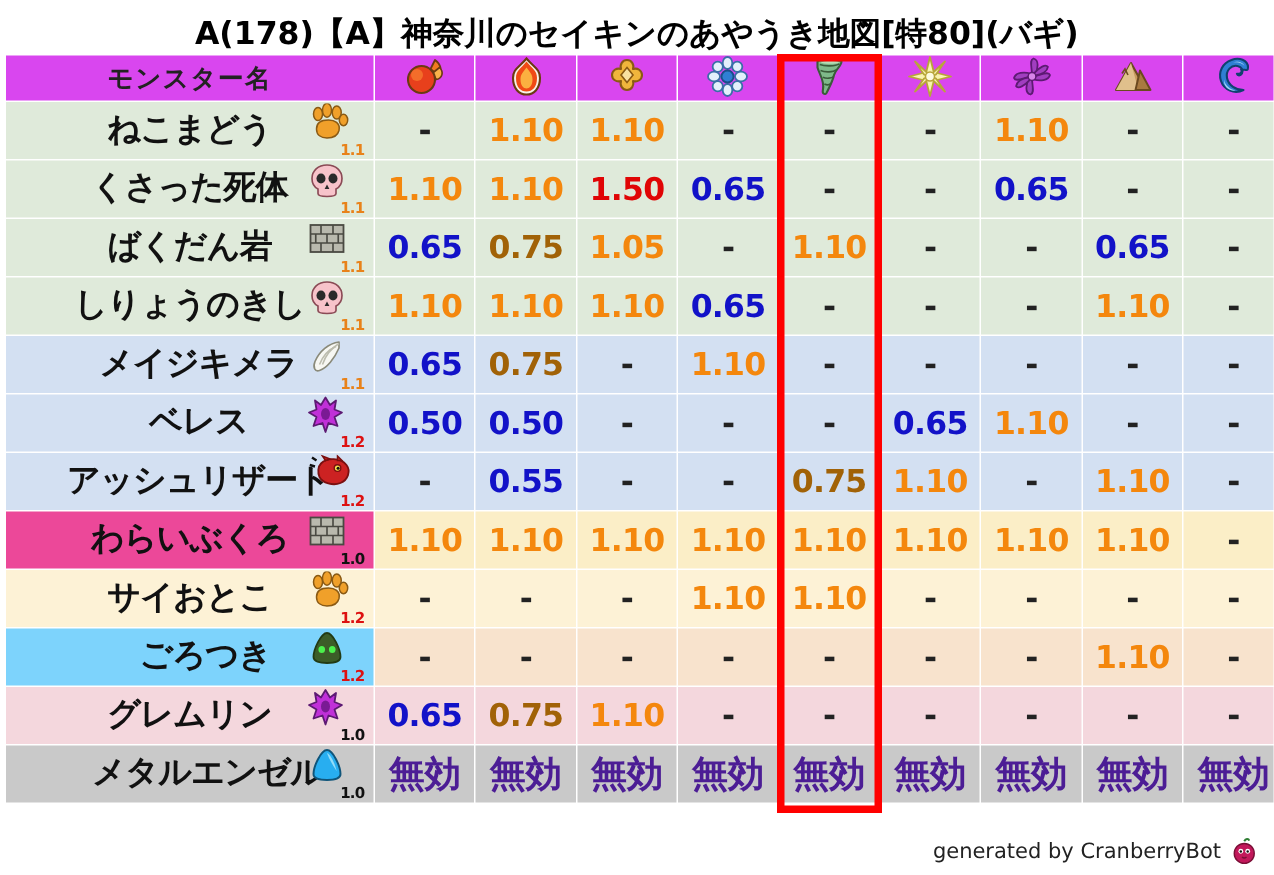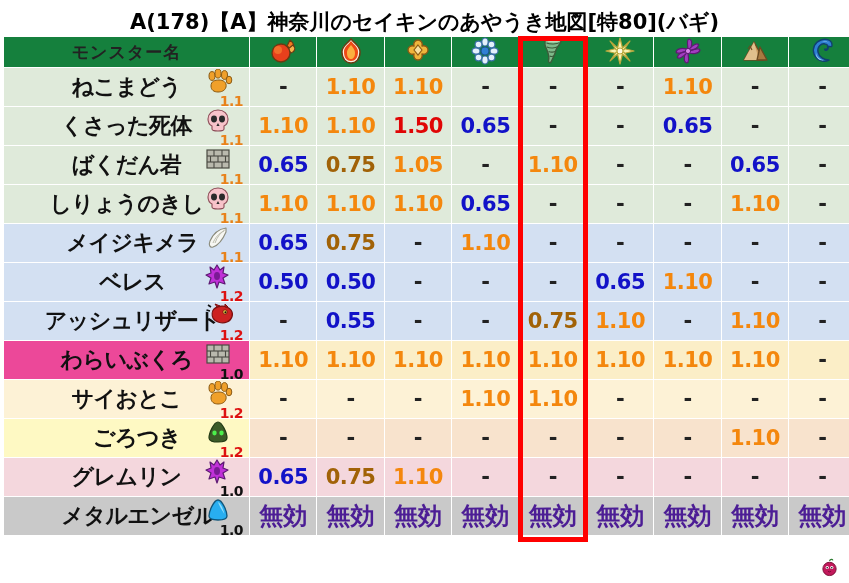--- a/index.html
+++ b/index.html
@@ -46,21 +46,21 @@
     vertical-align: middle;
     font-weight: bold;
   }
 
   
   col.namecol { width: 245px; }
   col.datacol { width: 66.4px; }
 
   
   tr.head-row th {
-    background: #15803d;
+    background: #d946ef;
     height: 19px;
     margin-top: 32px;
   }
   th.name-head {
     font-size: 17px;
     font-weight: normal;
     color: #222;
     letter-spacing: 1px;
   }
   .elem-icon {
@@ -100,21 +100,21 @@
     left: 2px;
     top: 0px;
     width: 30px;
     height: 26px;
   }
   .mon-icon-box .mi svg { display:block; }
   .mon-mult {
     position: absolute;
     right: 0px;
     bottom: -1px;
-    font-size: 14px;
+    font-size: 10px;
     font-weight: bold;
     line-height: 10px;
   }
   .m-1-1 { color: #e8821a; }
   .m-1-2 { color: #dd1111; }
   .m-1-0 { color: #111111; }
 
   
   td.val {
     height: 38px;
@@ -141,21 +141,21 @@
   .rt-cream2 td { background: #fdf2d6; }
   .rt-peach  td { background: #f8e3cd; }
   .rt-pink   td { background: #f4d7dd; }
   .rt-gray   td { background: #c9c9c9; }
 
   
   .rt-green  td.name-cell { background: #dfeada; }
   .rt-blue   td.name-cell { background: #d3e0f2; padding-left: 12px; }
   .rt-cream  td.name-cell { background: #ec4899; }
   .rt-cream2 td.name-cell { background: #fdf2d6; }
-  .rt-peach  td.name-cell { background: #fef9c3; padding-left: 21px; }
+  .rt-peach  td.name-cell { background: #7dd3fc; padding-left: 21px; }
   .rt-pink   td.name-cell { background: #f4d7dd; margin-top: 36px; }
   .rt-gray   td.name-cell { background: #c9c9c9; padding-left: 24px; }
 
   
   #highlight-box {
     position: absolute;
     border: 5px solid #ff0000;
     box-sizing: border-box;
     pointer-events: none;
     z-index: 20;
@@ -587,20 +587,21 @@
           <td class="val  metal">無効</td>
           <td class="val  metal">無効</td>
         </tr>
       </tbody>
   </table>
 
   <div id="highlight-box" style="left: 517.562px; top: 0px; width: 70.3906px; height: 506px; border-color: rgb(255, 0, 0);"></div>
 </div>
 
 <div id="footer">
+  <span>generated by CranberryBot</span>
   <span class="berry">
     <svg width="19" height="19" viewBox="0 0 20 20">
       <path d="M10 3 C11 1 13 1 13.5 2.5" fill="none" stroke="#2e7d32" stroke-width="1.4"></path>
       <circle cx="10" cy="11.5" r="7" fill="#c2185b" stroke="#7a0f36" stroke-width="1"></circle>
       <circle cx="7.6" cy="10" r="1.7" fill="#fff"></circle>
       <circle cx="12.4" cy="10" r="1.7" fill="#fff"></circle>
       <circle cx="7.6" cy="10.2" r="0.85" fill="#111"></circle>
       <circle cx="12.4" cy="10.2" r="0.85" fill="#111"></circle>
       <path d="M8.4 14 Q10 15.4 11.6 14" fill="none" stroke="#7a0f36" stroke-width="1"></path>
     </svg>

